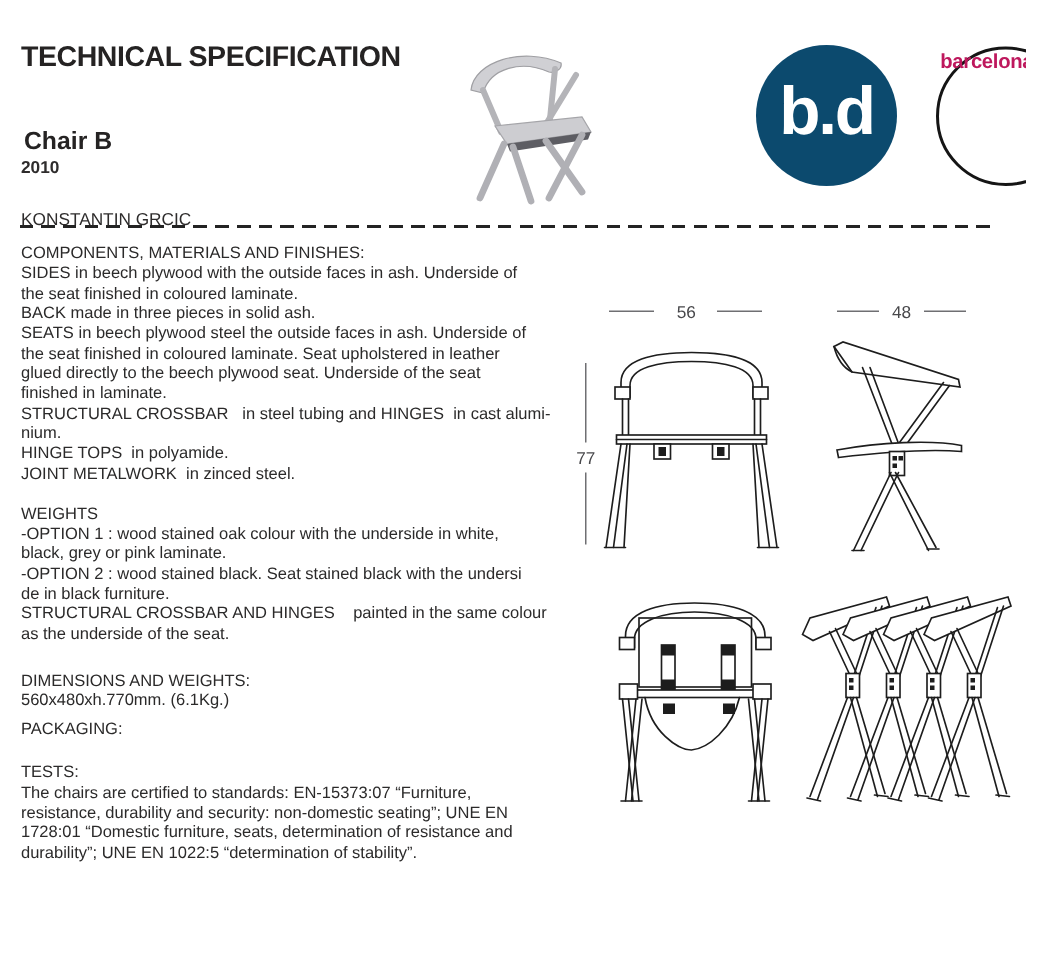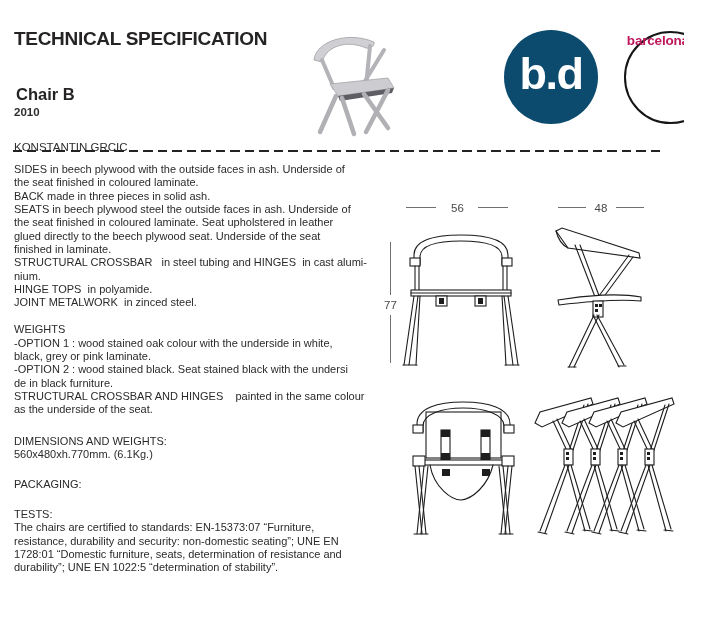--- a/index.html
+++ b/index.html
@@ -30,21 +30,21 @@
   .divider { position:absolute; top:150px; height:2px;
     background:repeating-linear-gradient(90deg,#232323 0 9px,transparent 9px 14.5px); }
   .d1 { left:13px;  width:650px; }
   .d2 { left:692px; width:11px; background:#232323; }
 
   .textcol { position:absolute; left:14px; top:163px; width:380px;
     font-size:11px; line-height:13.35px; color:#2b2a2a; }
   .textcol .tl { white-space:pre; }
   .sec-components { margin-bottom:13.4px; }
   .sec-finishes   { margin-bottom:18px; }
-  .sec-dimensions { margin-bottom:17px; }
+  .sec-dimensions { margin-bottom:5px; }
   .sec-packaging  { margin-bottom:16.5px; }
 
   svg.drawing { position:absolute; overflow:visible; }
   .ln   { stroke:#1d1d1d; stroke-width:1.1; fill:none; stroke-linecap:round; }
   .lnf  { stroke:#1d1d1d; stroke-width:1.1; fill:#ffffff; }
   .dk   { fill:#1d1d1d; stroke:none; }
   .dim  { stroke:#6f6f72; stroke-width:1; fill:none; }
   .dimt { font-family:"Liberation Sans", sans-serif; font-size:11.5px; fill:#48484b; text-anchor:middle; }
 
   .g1 { stroke:#b4b4b8; stroke-width:4; fill:none; stroke-linecap:round; }
@@ -79,20 +79,21 @@
   <div class="studio-circle">
     <div>barcelona</div>
     <div>design</div>
   </div>
 
   <div class="divider d1"></div>
   <div class="divider d2"></div>
 
   <div class="textcol">
     <div class="sec-components">
+        <div class="tl">COMPONENTS, MATERIALS AND FINISHES:</div>
         <div class="tl">SIDES in beech plywood with the outside faces in ash. Underside of</div>
         <div class="tl">the seat finished in coloured laminate.</div>
         <div class="tl">BACK made in three pieces in solid ash.</div>
         <div class="tl">SEATS in beech plywood steel the outside faces in ash. Underside of</div>
         <div class="tl">the seat finished in coloured laminate. Seat upholstered in leather</div>
         <div class="tl">glued directly to the beech plywood seat. Underside of the seat</div>
         <div class="tl">finished in laminate.</div>
         <div class="tl">STRUCTURAL CROSSBAR   in steel tubing and HINGES  in cast alumi-</div>
         <div class="tl">nium.</div>
         <div class="tl">HINGE TOPS  in polyamide.</div>

